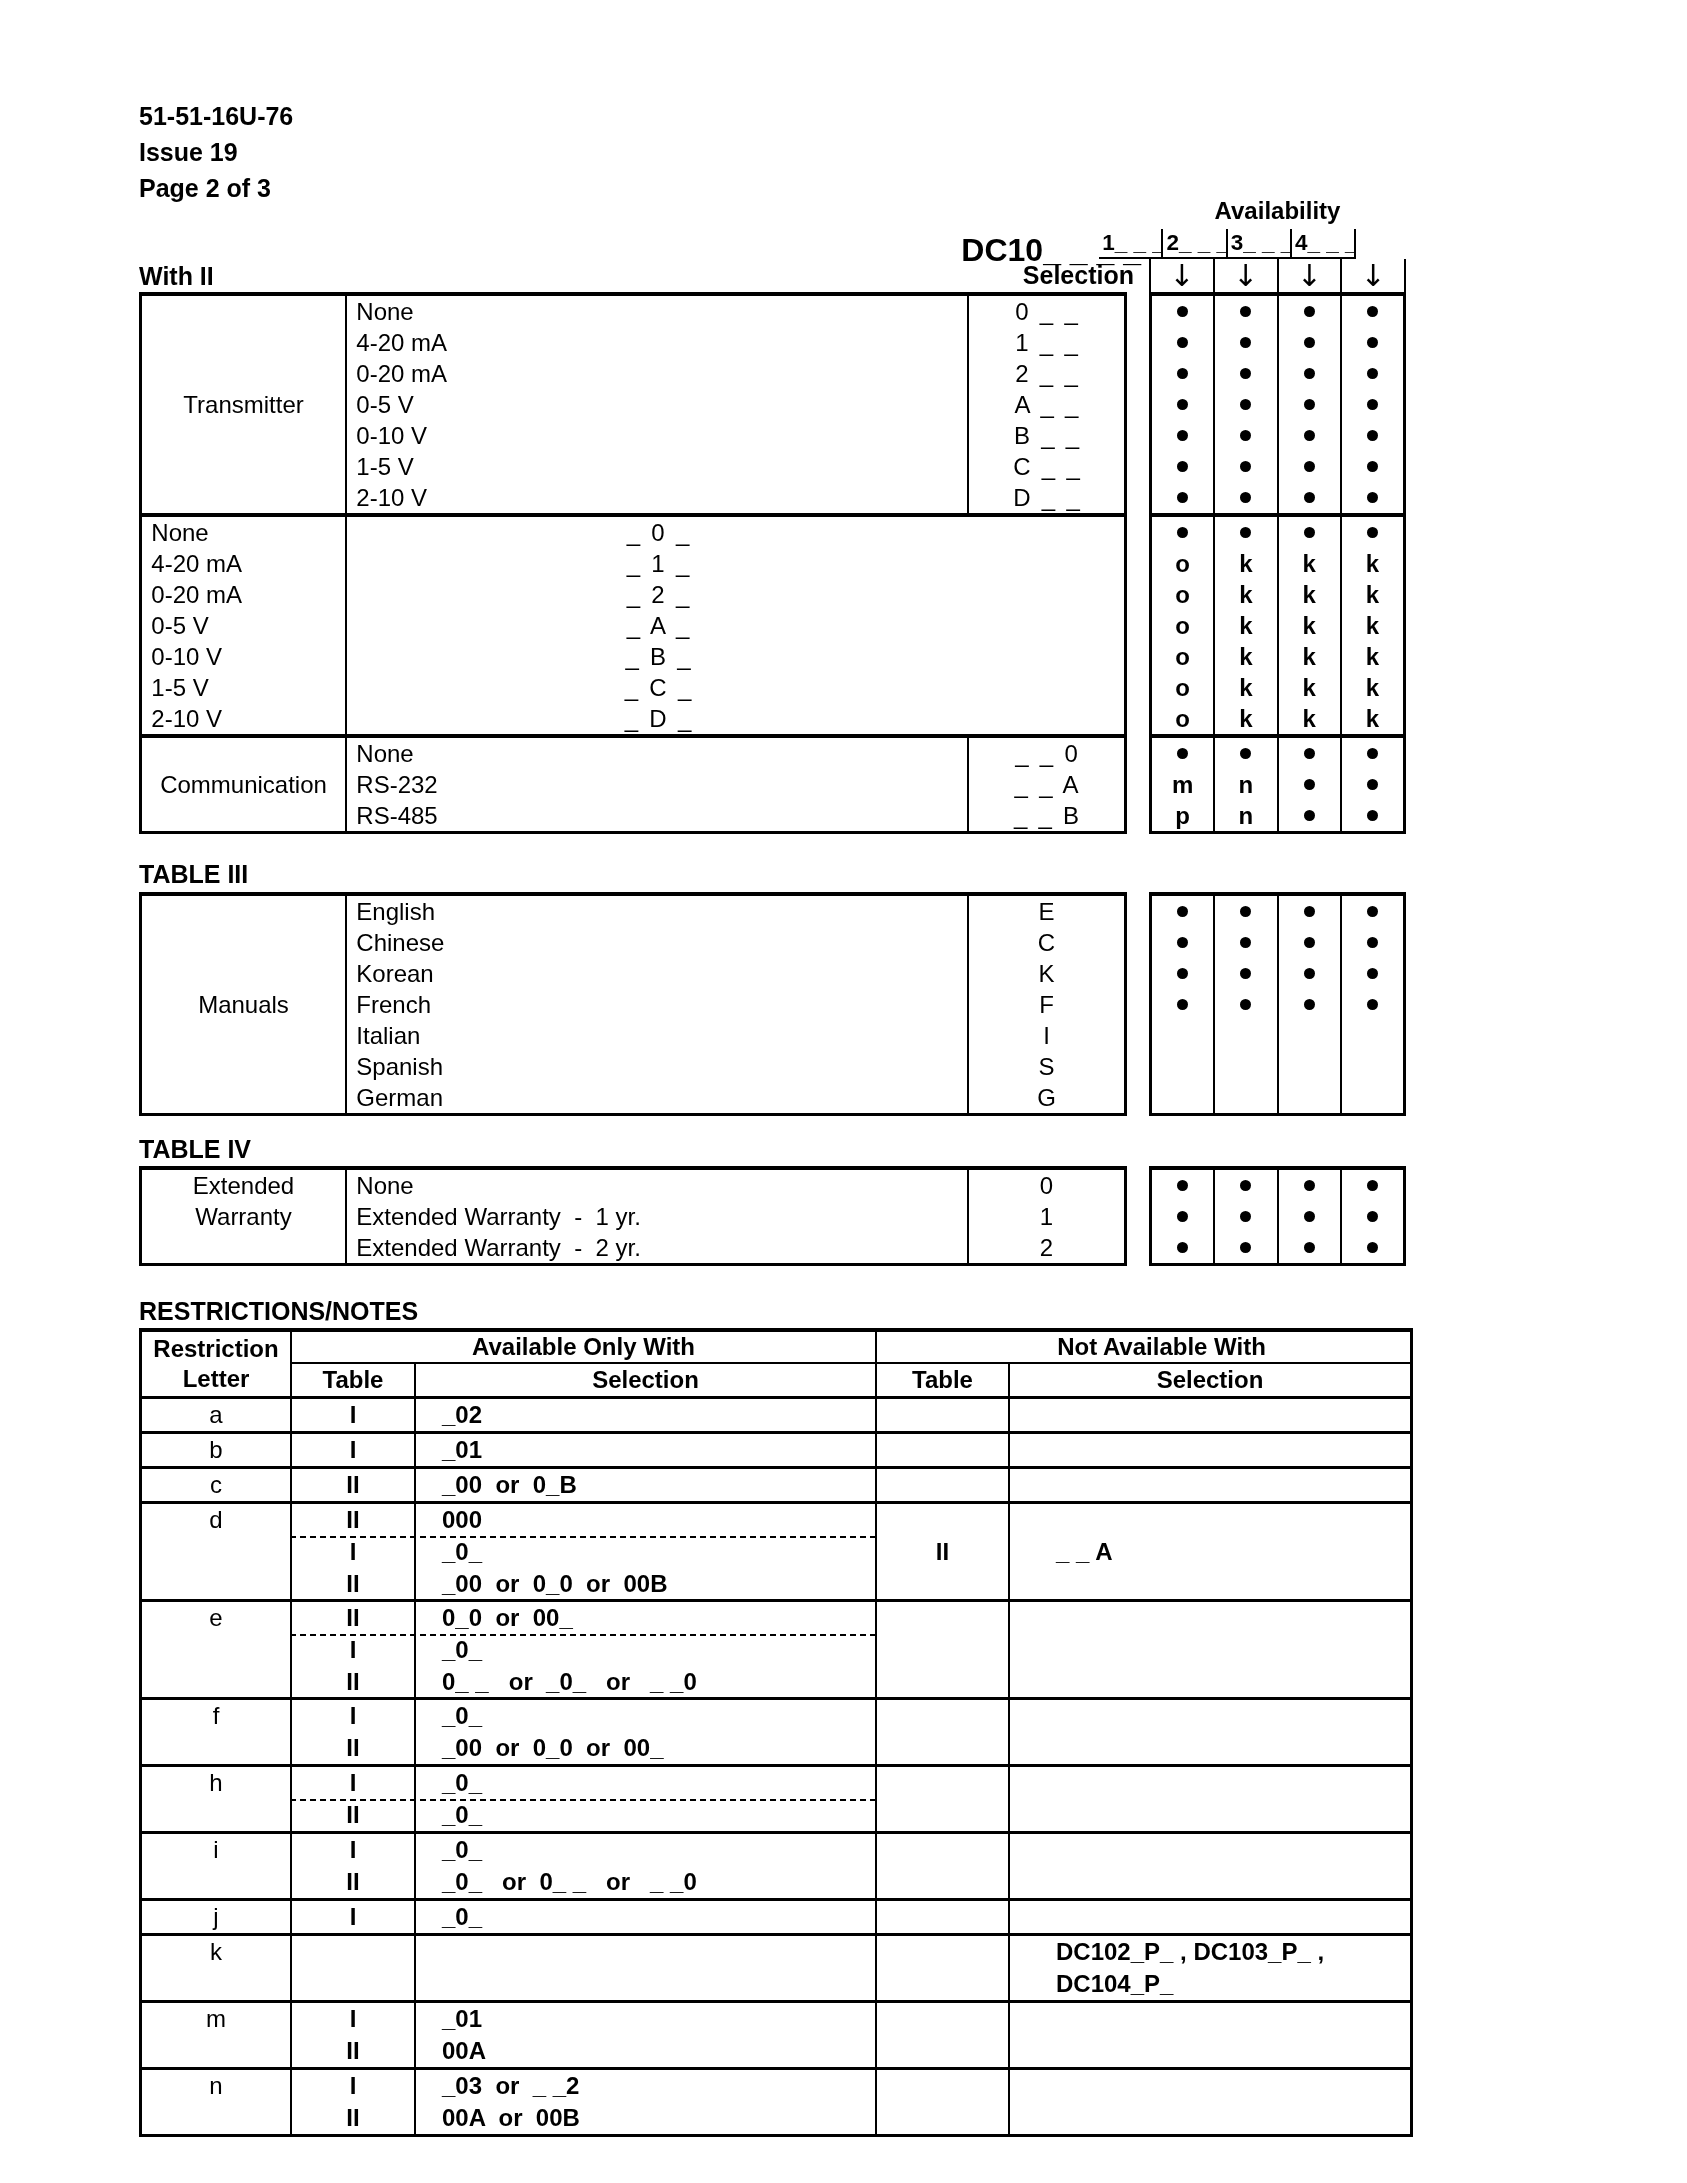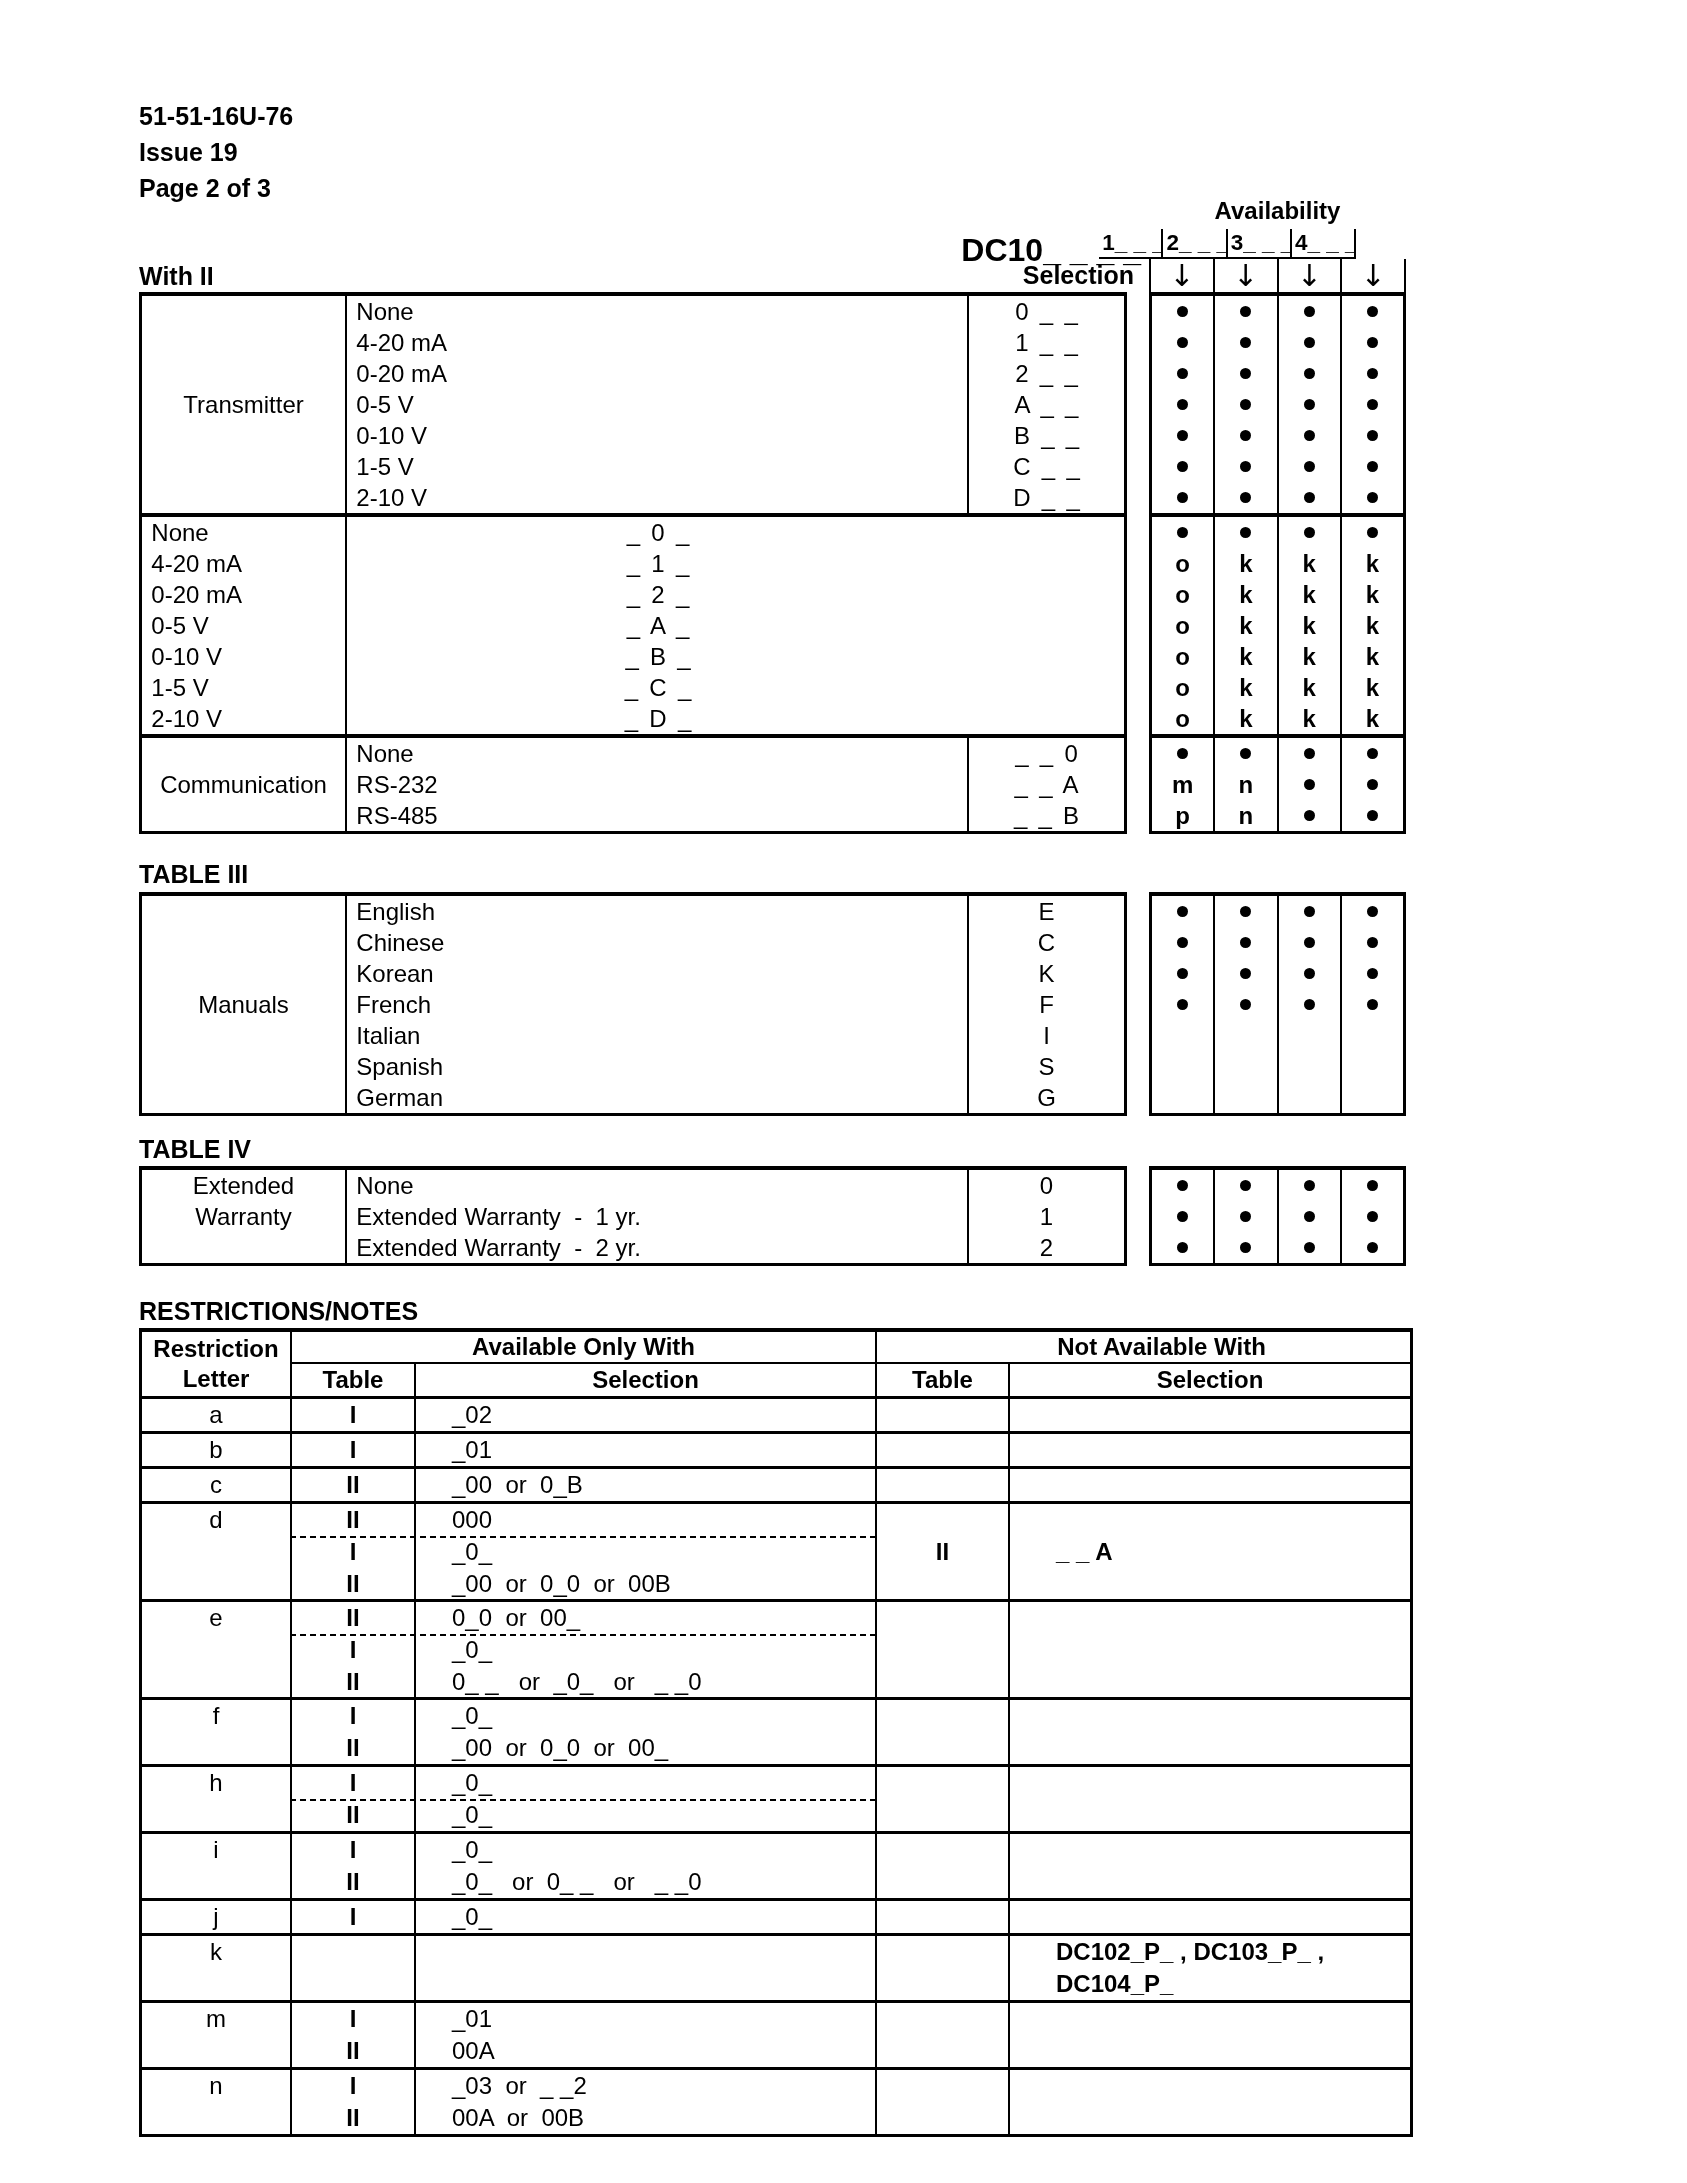--- a/index.html
+++ b/index.html
@@ -63,21 +63,21 @@
   .rh-t2{grid-column:4;border-left:2.6px solid #000;}
   .rh-s2{grid-column:5;border-left:2px solid #000;}
   .r-row{display:grid;grid-template-columns:148px 124px 461px 133px 1fr;position:relative;border-top:3.3px solid #000;}
   .r-letter{text-align:center;line-height:32px;}
   .r-tablecol{border-left:2.6px solid #000;}
   .r-selcol{border-left:2px solid #000;}
   .r-natablecol{border-left:2.6px solid #000;display:flex;flex-direction:column;justify-content:center;}
   .r-naselcol{border-left:2px solid #000;display:flex;flex-direction:column;justify-content:center;}
   .r-line{height:32px;line-height:32px;}
   .r-tline{text-align:center;font-weight:bold;}
-  .r-sline{padding-left:36px;font-weight:normal;white-space:pre;}
+  .r-sline{padding-left:26px;font-weight:bold;white-space:pre;}
   .r-nsline{padding-left:46px;font-weight:bold;white-space:pre;}
   .r-dash{position:absolute;left:148px;width:586px;border-top:2.6px dashed #000;}
 </style>
 </head>
 <body>
 
 <div id="page">
 
   <div id="doc-header" class="abs">
     <div>51-51-16U-76</div>

